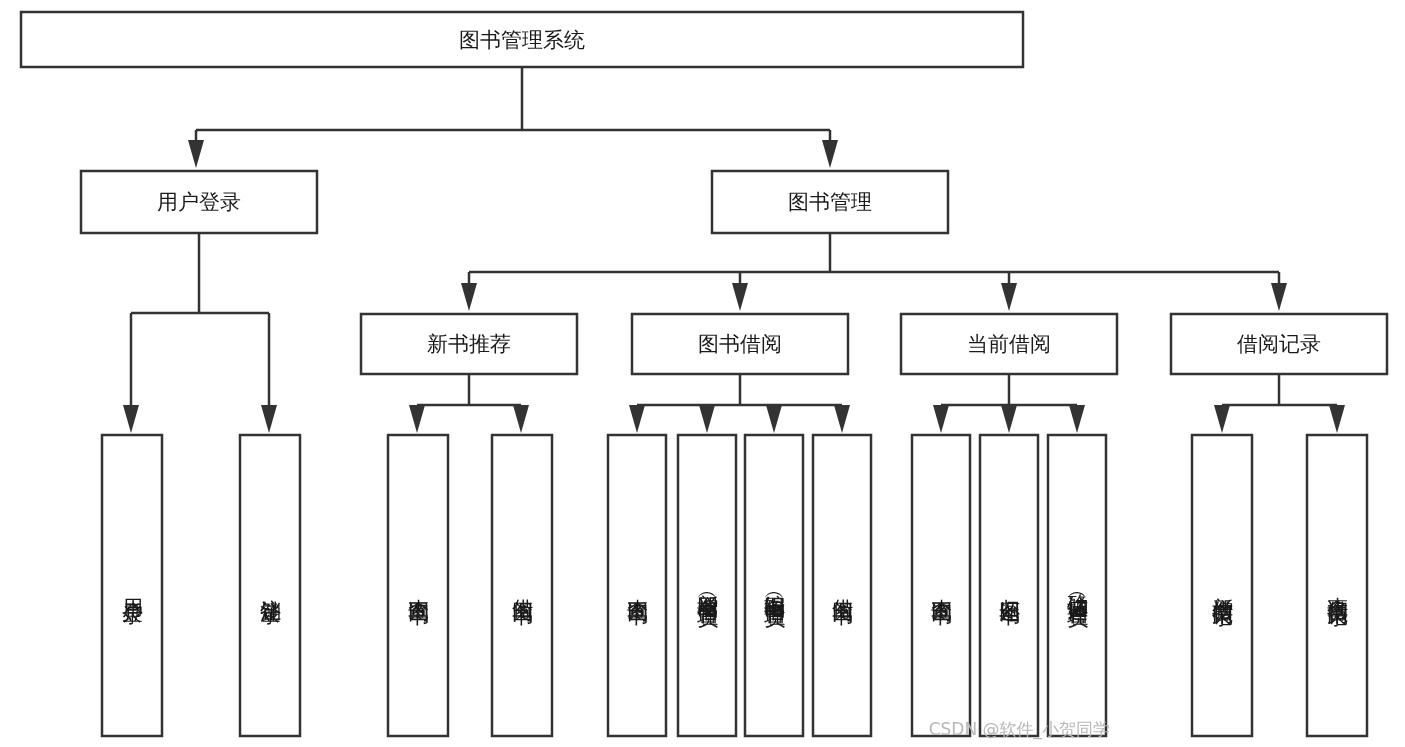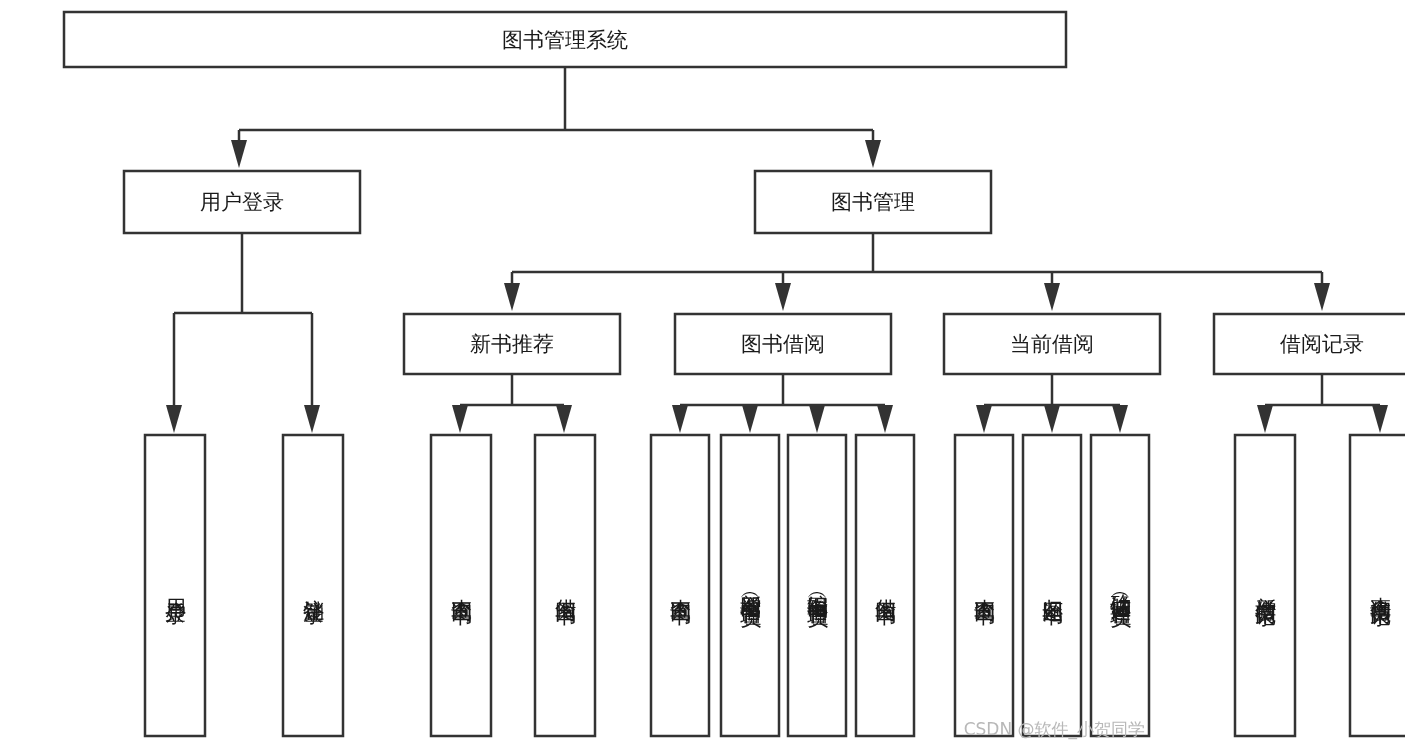--- a/index.html
+++ b/index.html
@@ -11,21 +11,20 @@
     width: 1405px;
     height: 747px;
     font-family: "DejaVu Sans", "Liberation Sans", sans-serif;
     overflow: hidden;
   }
   #diagram-root {
     position: relative;
     width: 1118px;
     height: 747px;
     background: #ffffff;
-    margin-left: 43px;
   }
   svg.diagram-canvas {
     position: absolute;
     left: 0;
     top: 0;
     width: 1405px;
     height: 747px;
   }
   .node-box {
     fill: #ffffff;
@@ -60,21 +59,21 @@
     letter-spacing: 2px;
     text-align: center;
     display: flex;
     align-items: center;
     justify-content: center;
     white-space: nowrap;
     pointer-events: none;
   }
   .watermark {
     position: absolute;
-    right: 16px;
+    right: 8px;
     bottom: 6px;
     font-family: "DejaVu Sans", "Liberation Sans", sans-serif;
     font-size: 17px;
     color: #b8b8b8;
     white-space: nowrap;
   }
 </style>
 </head>
 <body>
 

